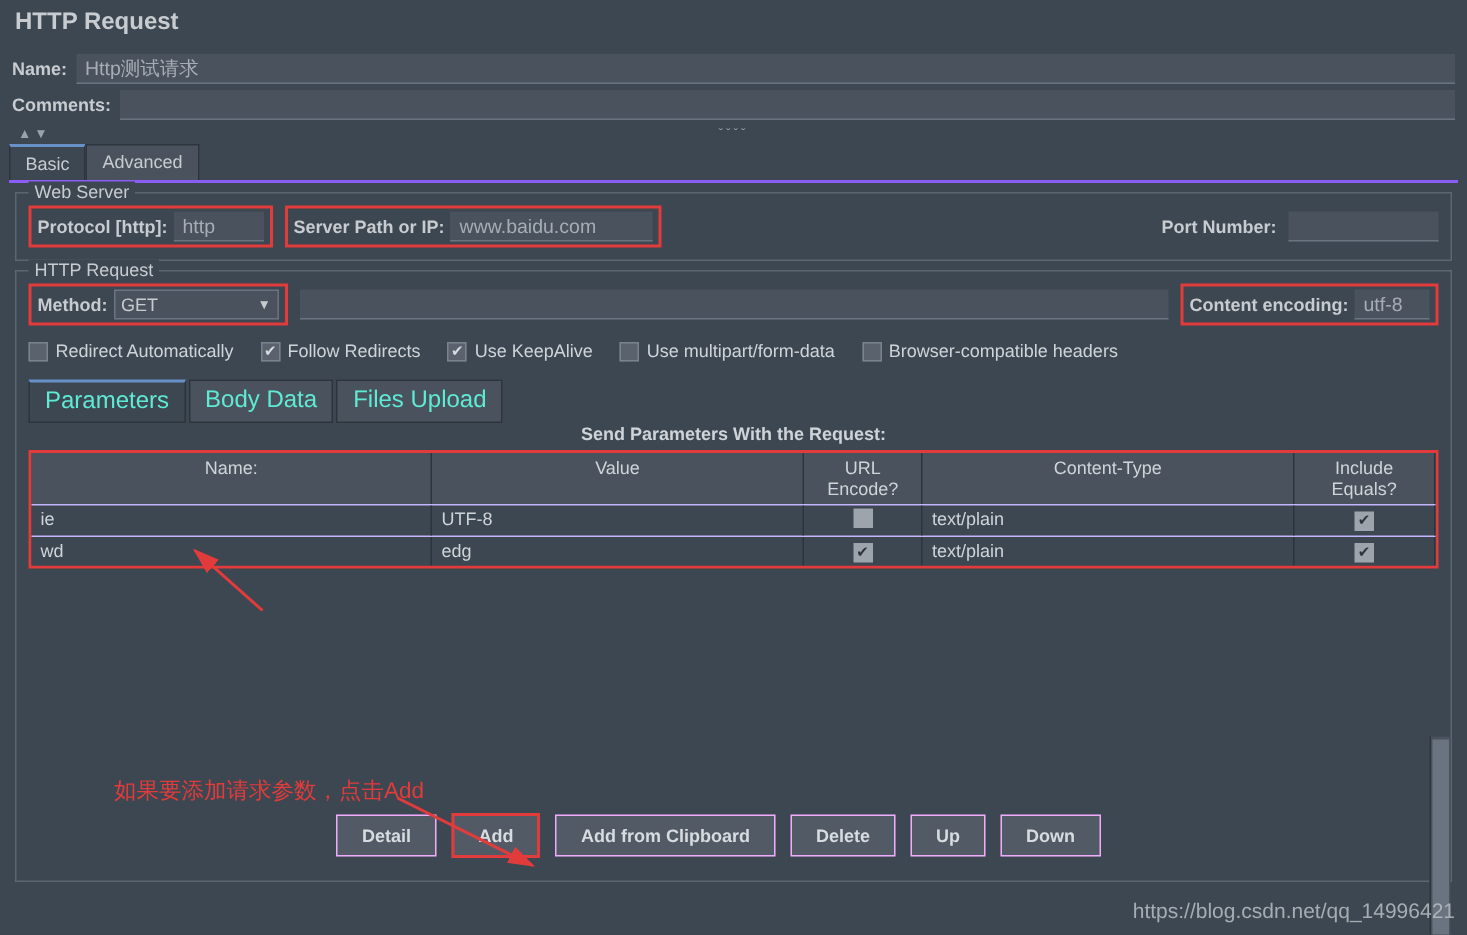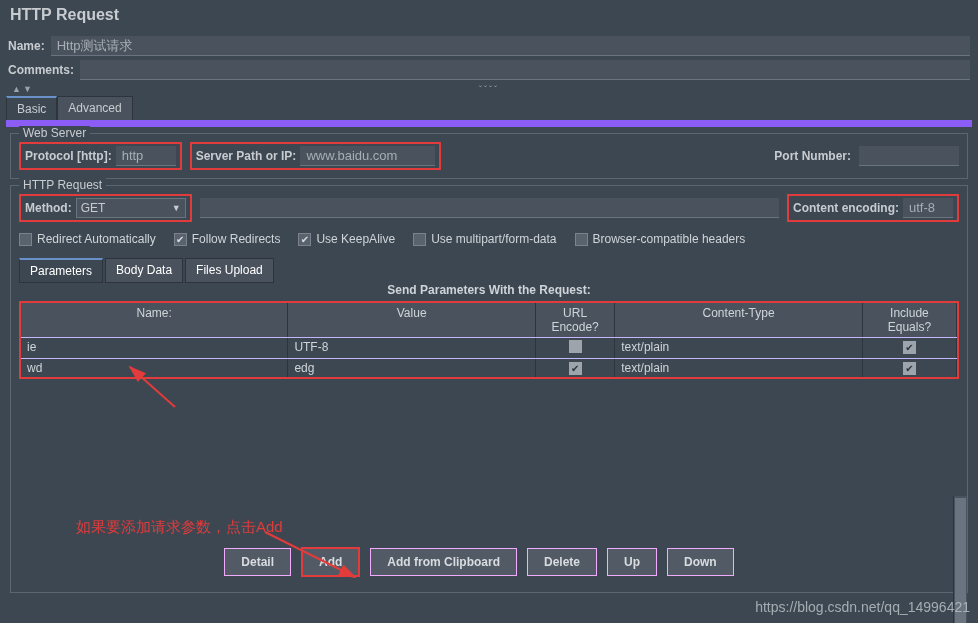--- a/index.html
+++ b/index.html
@@ -9,39 +9,39 @@
 .title-row { font-size: 16px; font-weight: bold; color: #c8ccd0; padding: 2px 4px 8px 4px; }
 .field-row { display: flex; align-items: center; gap: 6px; margin: 4px 2px; }
 .field-label { font-weight: bold; font-size: 12px; color: #c8ccd0; white-space: nowrap; }
 .text-input { background: #4a535d; border: none; border-bottom: 1px solid #6a7480; color: #a6adb5; padding: 3px 6px; height: 20px; font-size: 13px; }
 .name-input { flex: 1; }
 
 .divider-arrows { display: flex; align-items: center; justify-content: center; height: 10px; font-size: 9px; color: #9aa3ab; letter-spacing: 2px; position: relative; }
 .divider-arrows .left { position: absolute; left: 6px; }
 .divider-arrows .mid { position: absolute; left: 50%; transform: translateX(-50%); }
 
-.tabs { display: flex; border-bottom: 7px solid #8b5cf6; margin-top: 2px; }
+.tabs { display: flex; border-bottom: 2px solid #8b5cf6; margin-top: 2px; }
 .tab { padding: 4px 10px; background: #4a535d; border: 1px solid #2d343b; border-bottom: none; font-size: 12px; color: #c8ccd0; cursor: pointer; }
 .tab.active { background: #3d4751; border-top: 2px solid #6891c9; }
 
 .fieldset { border: 1px solid #5c6670; margin: 6px 4px 4px 4px; padding: 8px; position: relative; }
 .fieldset-legend { position: absolute; top: -8px; left: 8px; background: #3d4751; padding: 0 4px; font-size: 12px; color: #c8ccd0; }
 
 .ws-row { display: flex; align-items: center; gap: 8px; }
 .hl-box { border: 2px solid #e23b3b; padding: 2px 4px; display: flex; align-items: center; gap: 4px; }
 
 .select { background: #4a535d; border: 1px solid #6a7480; color: #c8ccd0; height: 20px; width: 110px; display: flex; align-items: center; justify-content: space-between; padding: 0 4px; cursor: pointer; }
 .chev { font-size: 9px; }
 
 .checks-row { display: flex; align-items: center; gap: 18px; margin-top: 10px; }
 .chk { display: flex; align-items: center; gap: 5px; cursor: pointer; }
 .chk-box { width: 13px; height: 13px; background: #5a636d; border: 1px solid #7a838d; display: flex; align-items: center; justify-content: center; font-size: 10px; color: #d8dce0; }
 
 .sub-tabs { display: flex; gap: 2px; margin-top: 12px; }
-.sub-tab { padding: 4px 10px; background: #4a535d; border: 1px solid #2d343b; font-size: 12px; color: #ffffff; cursor: pointer; }
+.sub-tab { padding: 4px 10px; background: #4a535d; border: 1px solid #2d343b; font-size: 16px; color: #5eead4; cursor: pointer; }
 .sub-tab.active { background: #3d4751; border-top: 2px solid #6891c9; }
 
 .grid-title { text-align: center; font-weight: bold; margin-top: 0; font-size: 12px; }
 .grid { margin-top: 4px; border: 2px solid #e23b3b; }
 .grid-header { display: flex; background: #4a535d; }
 .grid-header .cell { border-right: 1px solid #2d343b; padding: 3px 6px; text-align: center; font-size: 12px; }
 .grid-row { display: flex; background: #3d4751; border-top: 1px solid #c4b5fd; }
 .grid-row .cell { border-right: 1px solid #2d343b; padding: 2px 6px; font-size: 12px; min-height: 18px; }
 .col-name { width: 270px; text-align: left; }
 .col-value { width: 250px; text-align: left; }

